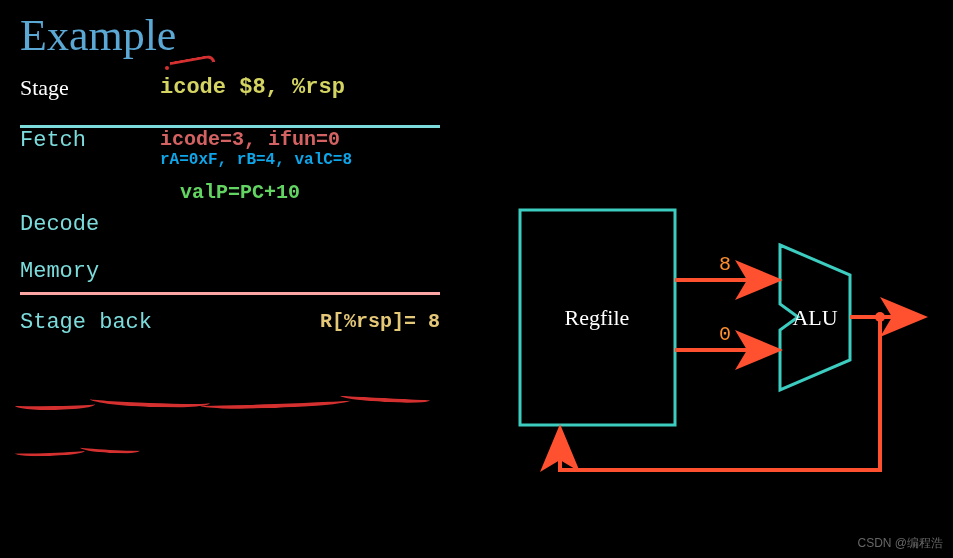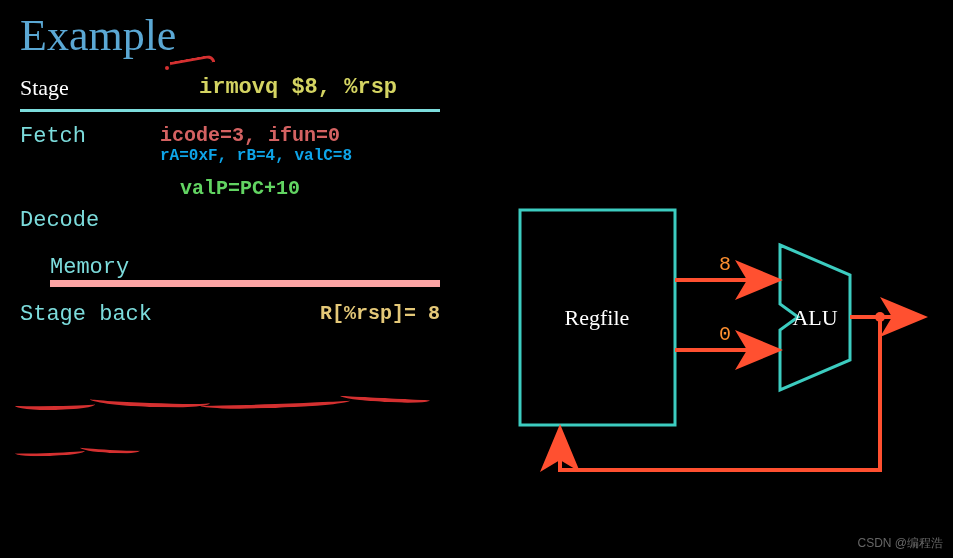--- a/index.html
+++ b/index.html
@@ -23,37 +23,35 @@
   }
   .table {
     position: absolute;
     left: 20px;
     top: 75px;
     width: 420px;
   }
   .header {
     display: flex;
     border-bottom: 3px solid #7cdcdc;
-    padding-bottom: 8px;
-    margin-bottom: 12px;
-    gap: 39px;
+    padding-bottom: 24px;
   }
   .col1 { width: 140px; }
   .col2 { flex: 1; }
   .stage-header { color: #fff; font-family: Georgia, serif; font-size: 22px; }
   .instr-header { color: #d4d462; font-size: 22px; font-weight: bold; }
   .row { display: flex; margin-bottom: 8px; }
   .stage-name { color: #7cdcdc; font-size: 22px; width: 140px; }
   .fetch-line1 { color: #d46262; font-size: 20px; font-weight: bold; }
   .fetch-line2 { color: #0ea5e9; font-size: 16px; font-weight: bold; margin-top: 0; }
   .fetch-line3 { color: #62d462; font-size: 20px; font-weight: bold; margin-top: 12px; margin-left: 20px; }
   .exec-line { color: #62d462; font-size: 20px; font-weight: bold; }
   .wb-line { color: #e4c878; font-size: 20px; font-weight: bold; text-align: right; }
   .pc-line { color: #62d462; font-size: 20px; font-weight: bold; }
-  .memory-row { border-bottom: 7px solid #fca5a5; margin-bottom: 15px; position: relative; margin-left: 30px; }
+  .memory-row { border-bottom: 3px solid #fca5a5; padding-bottom: 8px; margin-bottom: 15px; position: relative; }
   .scribble {
     position: absolute;
     height: 6px;
     border-bottom: 3px solid #d43030;
     border-radius: 50%;
   }
   .scribble-top { left: 170px; top: 58px; width: 45px; height: 8px; border: 3px solid #d43030; border-bottom: none; border-left: none; border-radius: 0 30px 0 0; transform: rotate(-10deg); }
   .scribble-dot { left: 165px; top: 66px; width: 4px; height: 4px; background: #d43030; border-radius: 50%; }
   .scribble-mem1 { left: 15px; top: 400px; width: 80px; height: 10px; border-bottom: 4px solid #d43030; border-radius: 0 0 50% 50%; transform: rotate(-1deg); }
   .scribble-mem2 { left: 90px; top: 395px; width: 120px; height: 12px; border-bottom: 4px solid #d43030; border-radius: 0 0 50% 50%; transform: rotate(2deg); }
@@ -81,21 +79,21 @@
 <body>
 
 <div class="title">Example</div>
 
 <div class="scribble scribble-top"></div>
 <div class="scribble-dot" style="position:absolute"></div>
 
 <div class="table">
   <div class="header">
     <div class="col1 stage-header">Stage</div>
-    <div class="col2 instr-header">irmovq $8, %rsp</div>
+    <div class="col2 instr-header">icode $8, %rsp</div>
   </div>
 
   <div class="row">
     <div class="stage-name">Fetch</div>
     <div class="col2">
       <div class="fetch-line1">icode=3, ifun=0</div>
       <div class="fetch-line2">rA=0xF, rB=4, valC=8</div>
       <div class="fetch-line3">valP=PC+10</div>
     </div>
   </div>

